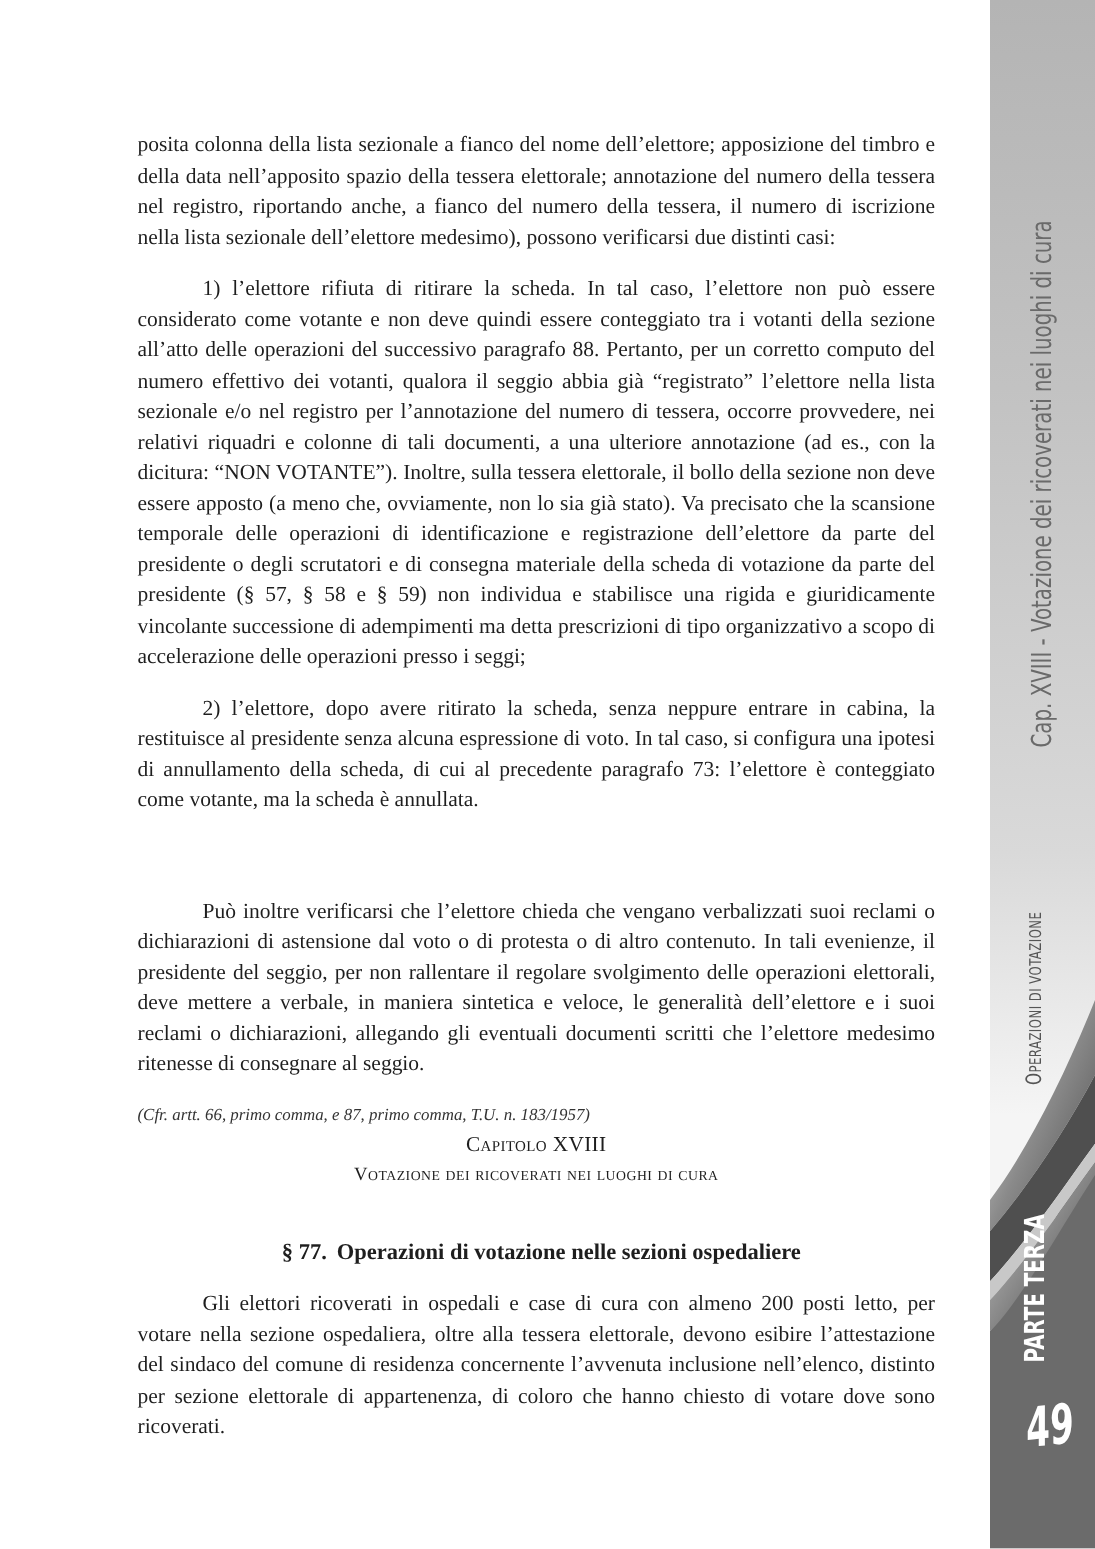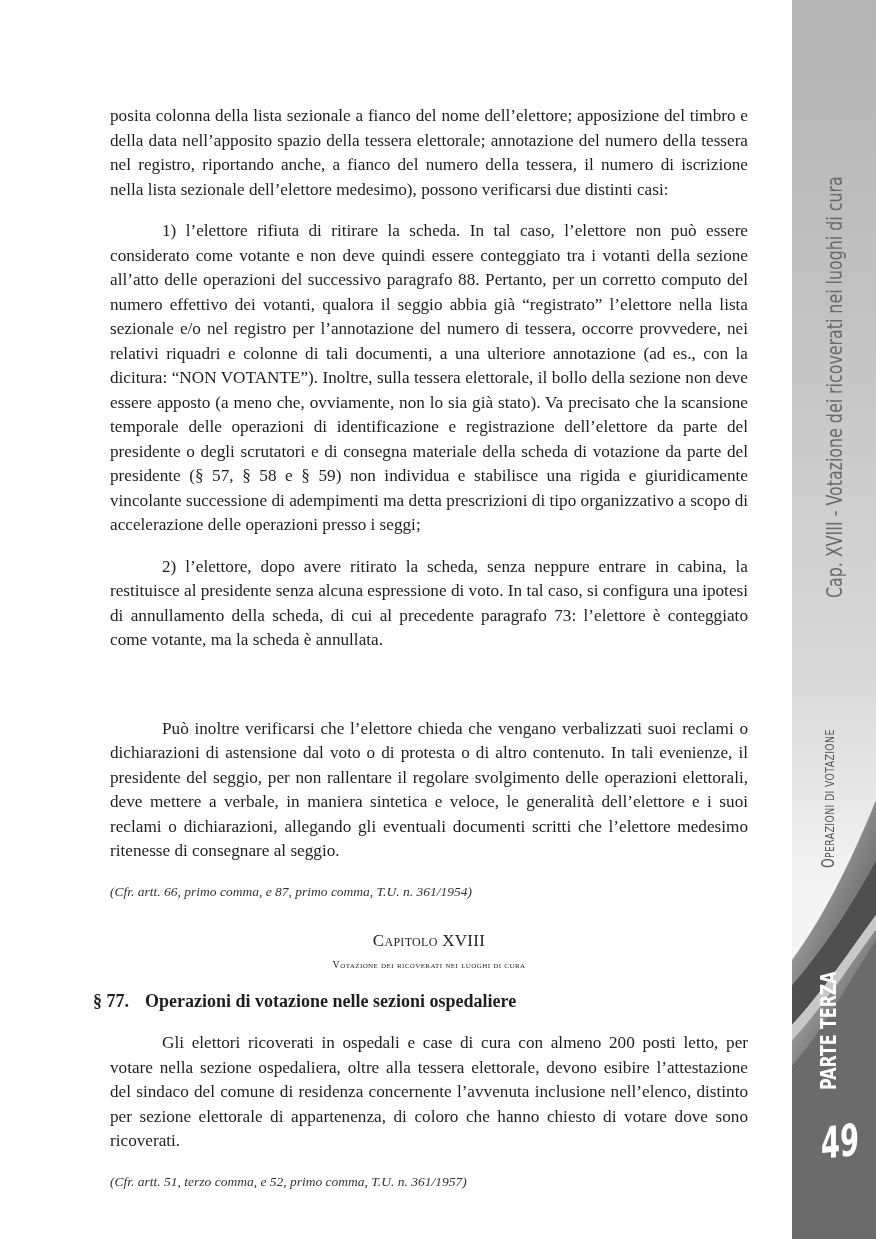--- a/index.html
+++ b/index.html
@@ -13,33 +13,33 @@
     position: absolute; left: 93px; top: 87px; width: 672px;
     font-size: 17.2px; line-height: 24.5px;
   }
   .page-body p { margin: 17px; text-align: justify; hyphens: auto; }
   .indent { text-indent: 52px; }
   .gap { height: 30px; }
   .citation {
     font-style: italic; font-size: 13.5px; line-height: 22px; color: #333;
   }
   .chapter {
-    position: absolute; left: 93px; top: 930px; width: 672px; text-align: center;
+    position: absolute; left: 93px; top: 905px; width: 672px; text-align: center;
   }
   .chapter-num {
     font-variant: small-caps; font-size: 17px; line-height: 22px; letter-spacing: 0.3px;
   }
   .chapter-title {
-    font-variant: small-caps; font-size: 10px; line-height: 26px; letter-spacing: 0.4px;
+    font-variant: small-caps; font-size: 15px; line-height: 26px; letter-spacing: 0.4px;
   }
   .section {
     position: absolute; left: 93px; top: 988px; width: 672px;
     font-size: 17.2px; line-height: 24.5px;
   }
-  .section-heading { font-weight: bold; font-size: 18px; line-height: 26px; margin: 0 0 1px 0; }
+  .section-heading { font-weight: bold; font-size: 18px; line-height: 26px; margin: 0 0 1px 0; text-align: center; }
   .section-heading .num { display: inline-block; width: 52px; }
   .section p { margin: 17px; text-align: justify; }
 
   
   .sidebar {
     position: absolute; left: 792px; top: 0; width: 84px; height: 1239px;
     background: linear-gradient(to bottom, #b4b4b4 0%, #c2c2c2 25%, #d9d9d9 55%, #eeeeee 68%, #f5f5f5 72%);
     overflow: hidden;
   }
   .sidebar svg { position: absolute; left: 0; top: 0; }
@@ -70,34 +70,33 @@
 </style>
 </head>
 <body>
 
 <div class="page-body">
   <p>posita colonna della lista sezionale a fianco del nome dell’elettore; apposizione del timbro e della data nell’apposito spazio della tessera elettorale; annotazione del numero della tessera nel registro, riportando anche, a fianco del numero della tessera, il numero di iscrizione nella lista sezionale dell’elettore medesimo), possono verificarsi due distinti casi:</p>
   <p class="indent">1) l’elettore rifiuta di ritirare la scheda. In tal caso, l’elettore non può essere considerato come votante e non deve quindi essere conteggiato tra i votanti della sezione all’atto delle operazioni del successivo paragrafo 88. Pertanto, per un corretto computo del numero effettivo dei votanti, qualora il seggio abbia già “registrato” l’elettore nella lista sezionale e/o nel registro per l’annotazione del numero di tessera, occorre provvedere, nei relativi riquadri e colonne di tali documenti, a una ulteriore annotazione (ad es., con la dicitura: “NON VOTANTE”). Inoltre, sulla tessera elettorale, il bollo della sezione non deve essere apposto (a meno che, ovviamente, non lo sia già stato). Va precisato che la scansione temporale delle operazioni di identificazione e registrazione dell’elettore da parte del presidente o degli scrutatori e di consegna materiale della scheda di votazione da parte del presidente (§ 57, § 58 e § 59) non individua e stabilisce una rigida e giuridicamente vincolante successione di adempimenti ma detta prescrizioni di tipo organizzativo a scopo di accelerazione delle operazioni presso i seggi;</p>
   <p class="indent">2) l’elettore, dopo avere ritirato la scheda, senza neppure entrare in cabina, la restituisce al presidente senza alcuna espressione di voto. In tal caso, si configura una ipotesi di annullamento della scheda, di cui al precedente paragrafo 73: l’elettore è conteggiato come votante, ma la scheda è annullata.</p>
   <div class="gap"></div>
   <p class="indent">Può inoltre verificarsi che l’elettore chieda che vengano verbalizzati suoi reclami o dichiarazioni di astensione dal voto o di protesta o di altro contenuto. In tali evenienze, il presidente del seggio, per non rallentare il regolare svolgimento delle operazioni elettorali, deve mettere a verbale, in maniera sintetica e veloce, le generalità dell’elettore e i suoi reclami o dichiarazioni, allegando gli eventuali documenti scritti che l’elettore medesimo ritenesse di consegnare al seggio.</p>
-  <p class="citation">(Cfr. artt. 66, primo comma, e 87, primo comma, T.U. n. 361/1954)</p>
+  <p class="citation">(Cfr. artt. 66, primo comma, e 87, primo comma, T.U. n. 183/1957)</p>
 </div>
 
 <div class="chapter">
   <div class="chapter-num">Capitolo XVIII</div>
   <div class="chapter-title">Votazione dei ricoverati nei luoghi di cura</div>
 </div>
 
 <div class="section">
   <div class="section-heading">
     <span class="num">§ 77.</span><span>Operazioni di votazione nelle sezioni ospedaliere</span>
   </div>
   <p class="indent">Gli elettori ricoverati in ospedali e case di cura con almeno 200 posti letto, per votare nella sezione ospedaliera, oltre alla tessera elettorale, devono esibire l’attestazione del sindaco del comune di residenza concernente l’avvenuta inclusione nell’elenco, distinto per sezione elettorale di appartenenza, di coloro che hanno chiesto di votare dove sono ricoverati.</p>
-  <p class="citation">(Cfr. artt. 51, terzo comma, e 52, primo comma, T.U. n. 361/1957)</p>
 </div>
 
 <div class="sidebar">
   <svg width="84" height="1239" viewBox="0 0 84 1239">
     <defs>
       <linearGradient id="swA" x1="0" y1="0" x2="1" y2="1">
         <stop offset="0" stop-color="#e8e8e8"></stop>
         <stop offset="0.5" stop-color="#8a8a8a"></stop>
         <stop offset="1" stop-color="#4a4a4a"></stop>
       </linearGradient>

